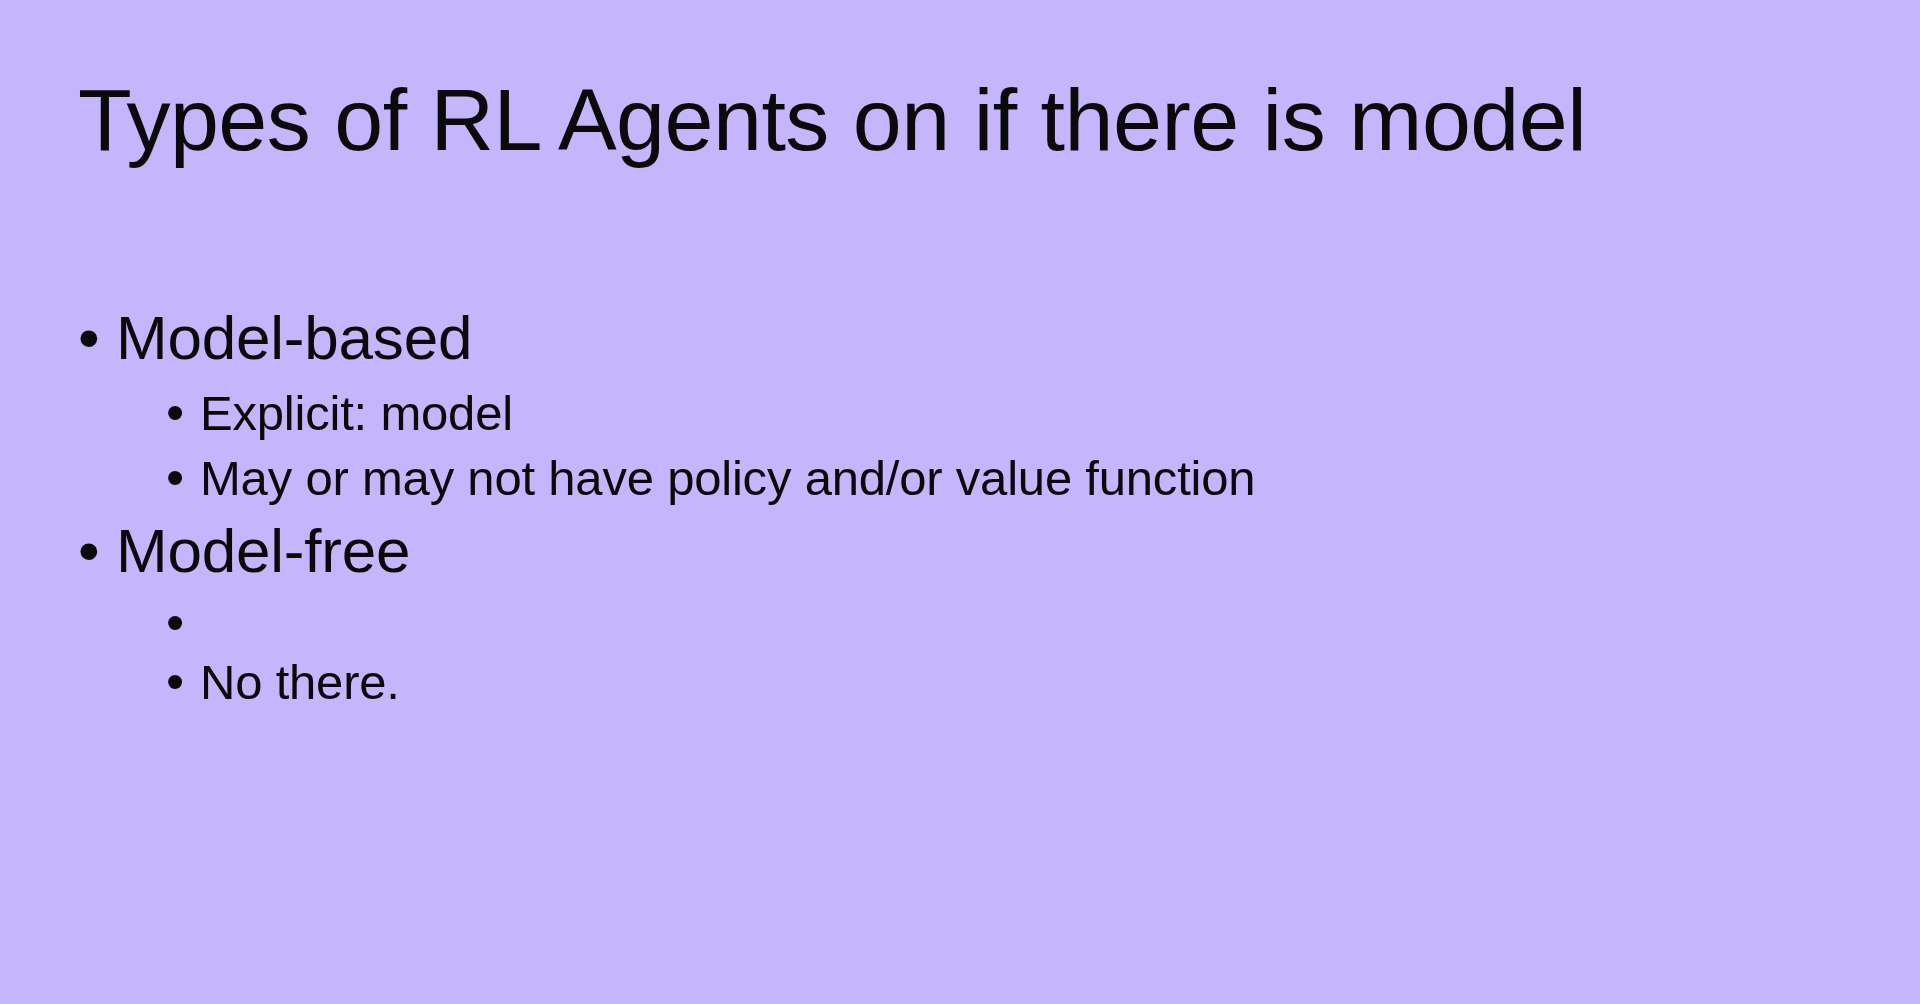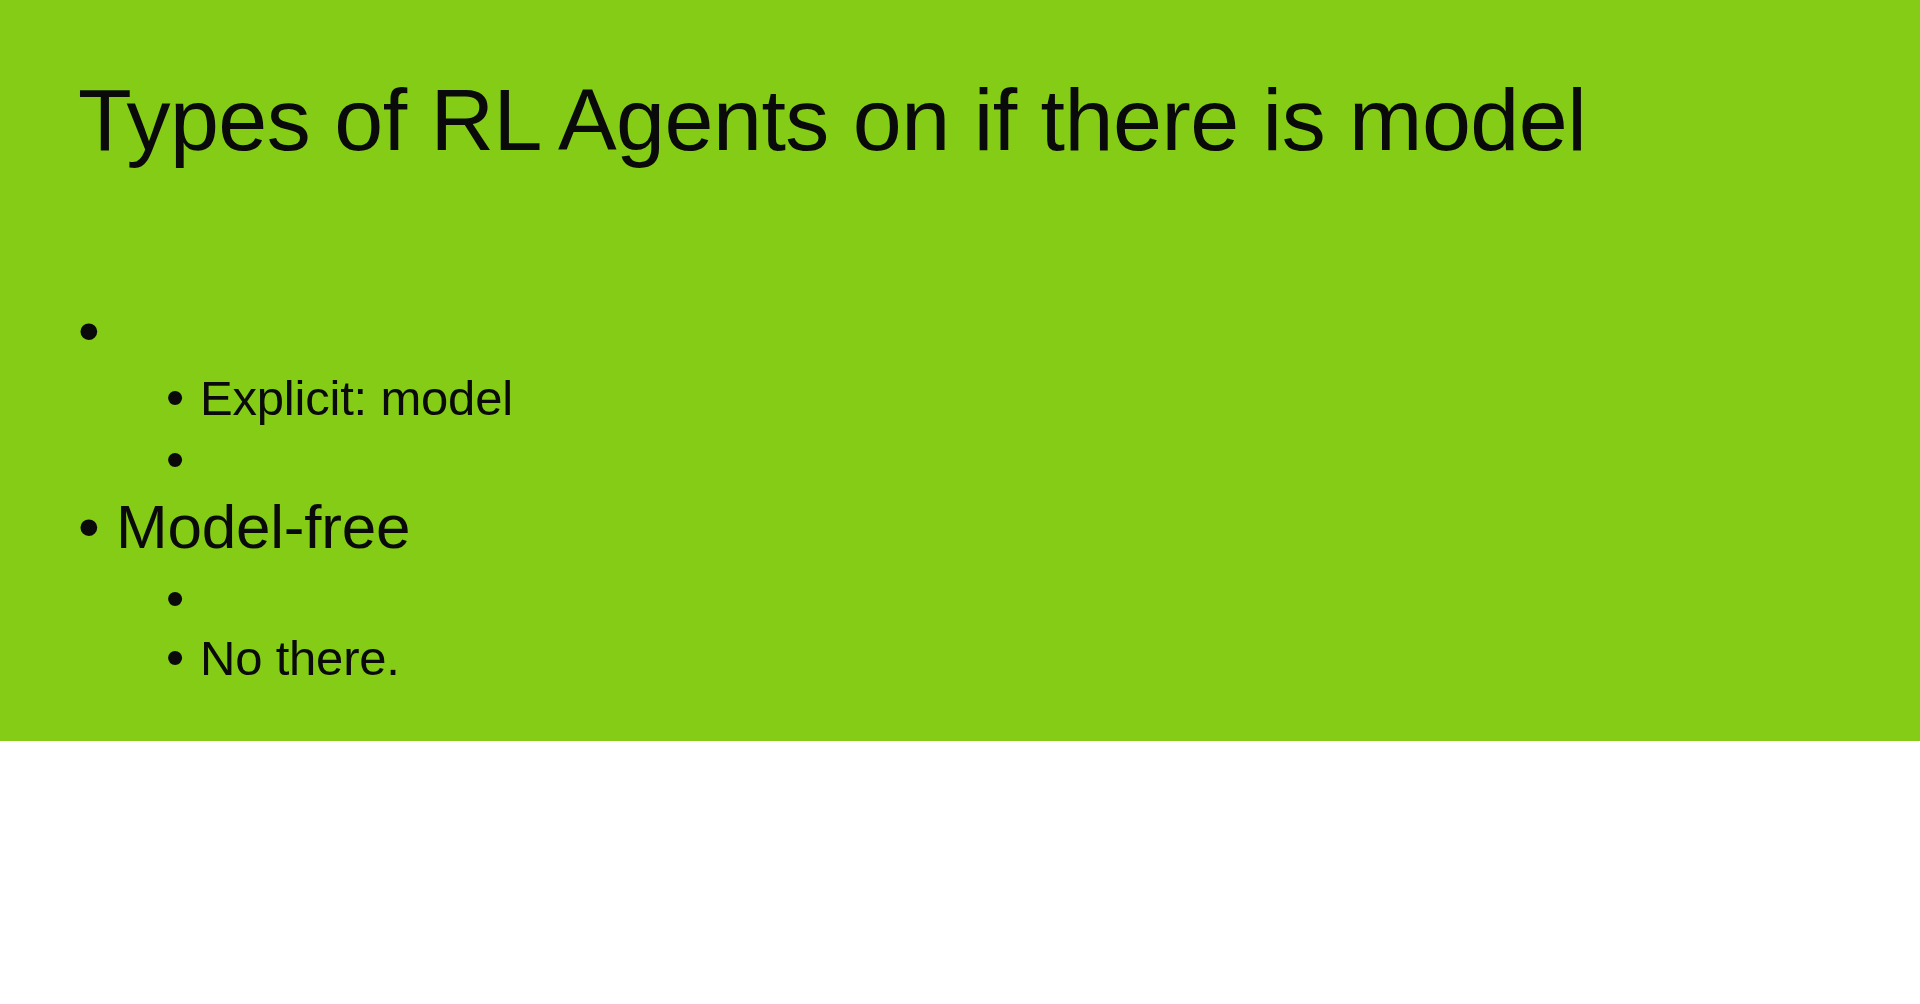--- a/index.html
+++ b/index.html
@@ -11,22 +11,22 @@
     height: 1004px;
     background: #ffffff;
     font-family: "Liberation Sans", sans-serif;
     color: #000000;
     overflow: hidden;
   }
 
   .slide {
     position: relative;
     width: 1920px;
-    height: 741px;
-    background: #84cc16;
+    height: 1004px;
+    background: #c4b5fd;
     box-sizing: border-box;
   }
 
   .slide-title {
     position: absolute;
     left: 78px;
     top: 72px;
     width: 1760px;
     font-size: 88px;
     line-height: 1.08;
@@ -100,29 +100,31 @@
 <body>
 
 <div class="slide">
 
   <div class="slide-title">Types of RL Agents on if there is model</div>
 
   <div class="slide-body">
 
     <div class="bullet-row level-1">
       <span class="bullet-glyph">•</span>
+      <span class="bullet-text">Model-based</span>
     </div>
 
     <div class="bullet-row level-2">
       <span class="bullet-glyph">•</span>
       <span class="bullet-text">Explicit: model</span>
     </div>
 
     <div class="bullet-row level-2">
       <span class="bullet-glyph">•</span>
+      <span class="bullet-text">May or may not have policy and/or value function</span>
     </div>
 
     <div class="bullet-row level-1">
       <span class="bullet-glyph">•</span>
       <span class="bullet-text">Model-free</span>
     </div>
 
     <div class="bullet-row level-2">
       <span class="bullet-glyph">•</span>
     </div>

